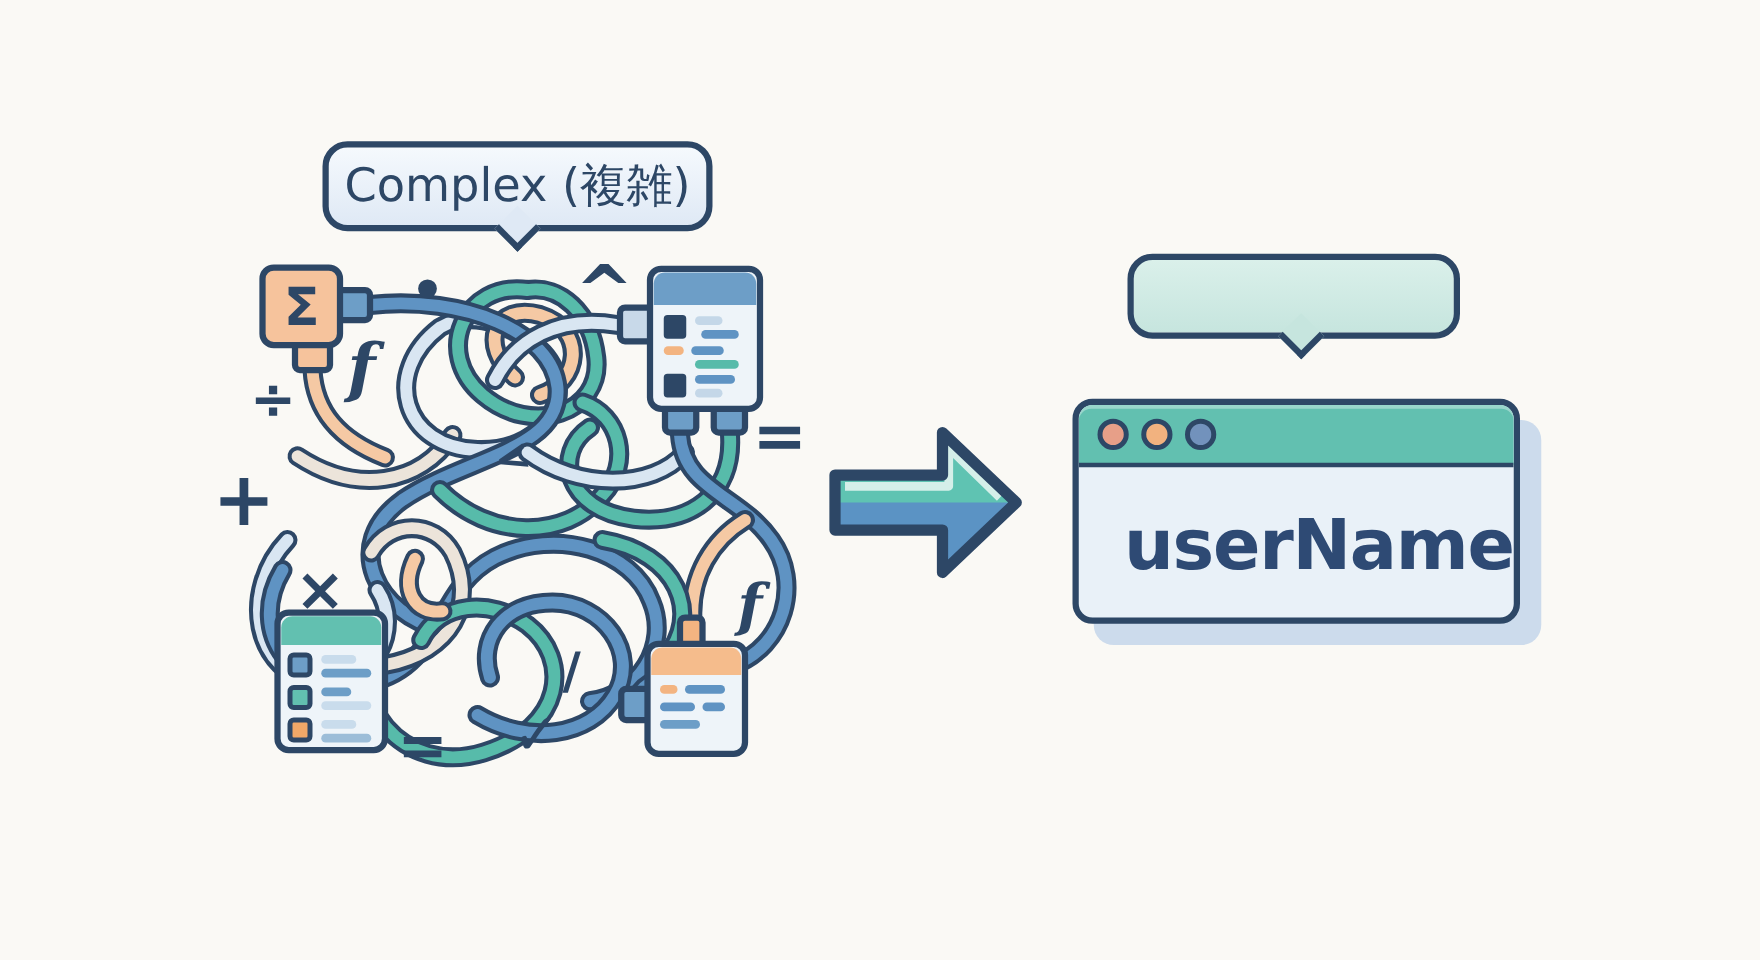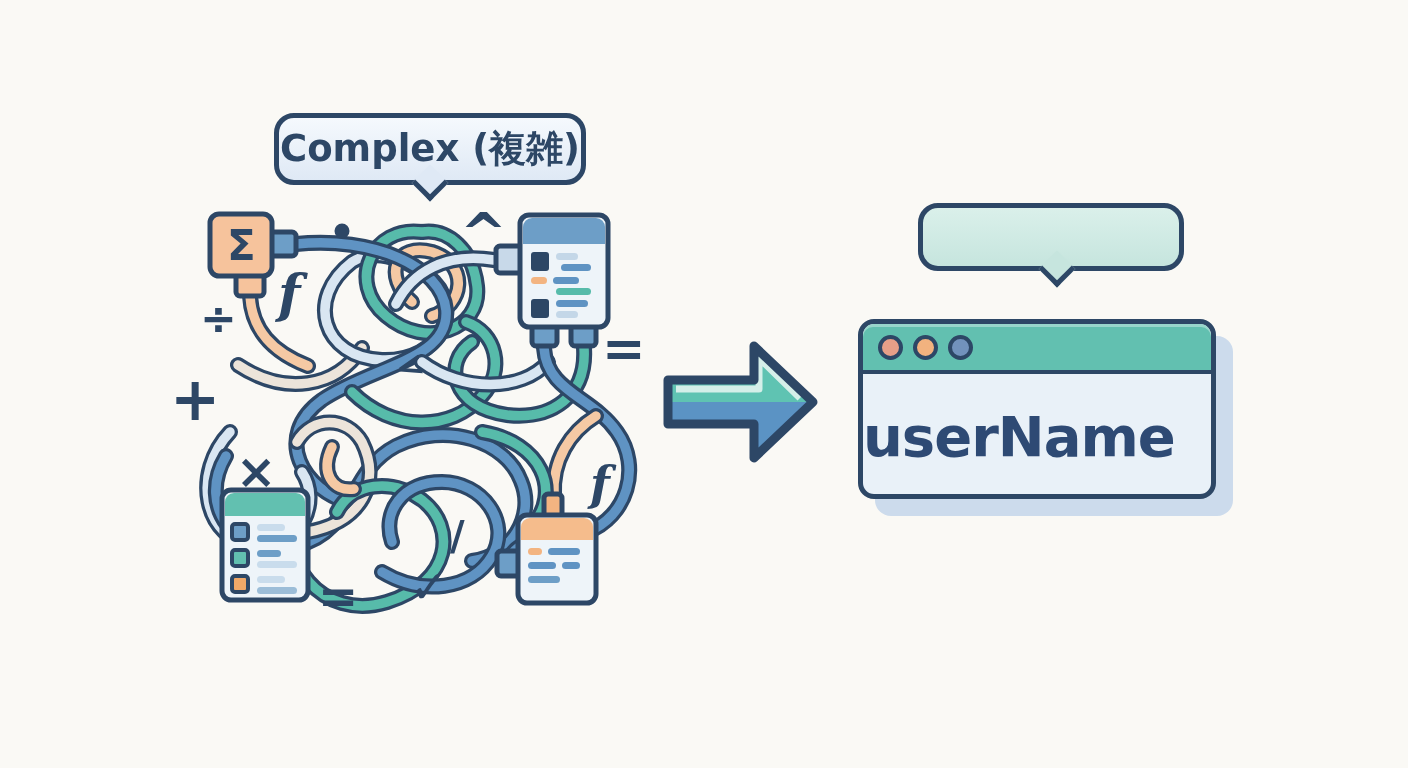--- a/index.html
+++ b/index.html
@@ -22,24 +22,23 @@
   }
   .stage{position:absolute;inset:0;}
 
   
   .bubble{
     position:absolute;
     border:5px solid var(--navy);
     border-radius:20px;
     display:flex;align-items:center;justify-content:center;
     color:var(--navy);
-    font-weight:700;
+    font-weight:400;
     z-index:5;
     box-sizing:border-box;
-    margin-left:16px;
   }
   .bubble .tail{
     position:absolute;
     bottom:-16px;
     width:26px;height:26px;
     transform:rotate(45deg);
     border-right:5px solid var(--navy);
     border-bottom:5px solid var(--navy);
     box-sizing:border-box;
   }
@@ -83,21 +82,21 @@
     display:flex;align-items:center;
     padding-left:15px;gap:10px;
     box-shadow:inset 0 3px 0 rgba(255,255,255,.35);
   }
   .win-dot{
     width:17px;height:17px;border-radius:50%;
     border:4px solid var(--navy);
   }
   .winbody{
     height:125px;
-    display:flex;align-items:center;justify-content:flex-start;
+    display:flex;align-items:center;justify-content:flex-end;
   }
   .varname{
     color:#2e4a74;
     font-size:56px;
     font-weight:700;
     letter-spacing:-1px;
     font-family:"DejaVu Sans","Liberation Sans",sans-serif;
   }
 </style>
 </head>

